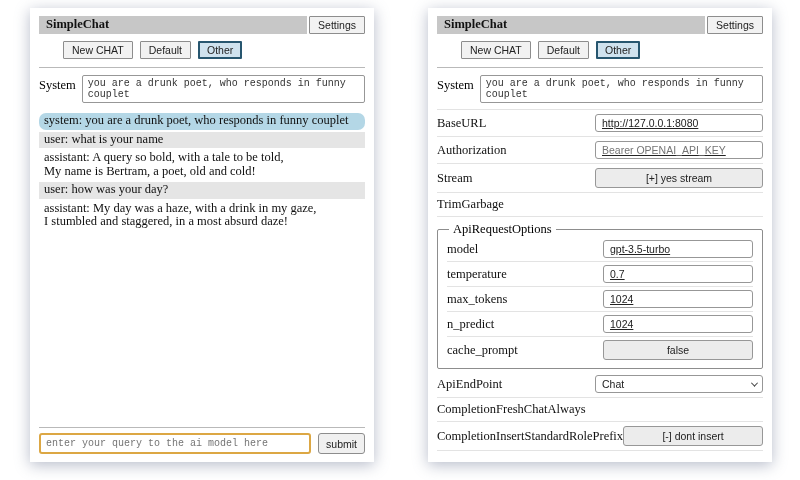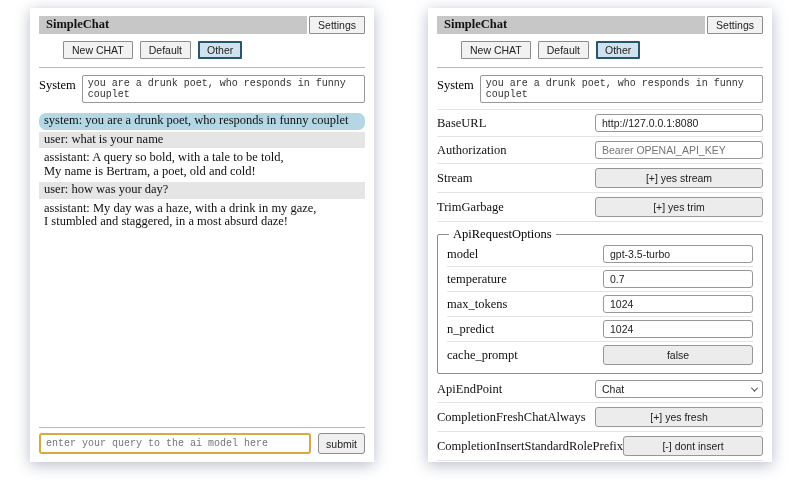--- a/index.html
+++ b/index.html
@@ -89,21 +89,21 @@
     font-size: 12.5px; color: #101010;
     padding: 4px 0; border-bottom: 1px solid #e3e3e3;
     min-height: 22px;
   }
   .sctrl { width: 168px; position: relative; }
   .sfield {
     width: 100%;
     font-family: "Liberation Sans", sans-serif;
     font-size: 10.5px; color: #222;
     border: 1px solid #979797; border-radius: 3px;
-    padding: 2px 6px; outline: none; background: #fff;
+    padding: 2px 6px; outline: none; background: #fff; text-decoration: underline;
   }
   .sbtn {
     width: 100%;
     font-family: "Liberation Sans", sans-serif;
     font-size: 10.5px; color: #222;
     background: #ececec; border: 1px solid #979797; border-radius: 3px;
     padding: 3px 0; cursor: pointer;
   }
   .sselect {
     width: 100%;
@@ -200,21 +200,20 @@
     <div class="srow">
       <span>Authorization</span>
       <span class="sctrl"><input class="sfield" placeholder="Bearer OPENAI_API_KEY" style=""></span>
     </div>
     <div class="srow">
       <span>Stream</span>
       <span class="sctrl"><button class="sbtn">[+] yes stream</button></span>
     </div>
     <div class="srow">
       <span>TrimGarbage</span>
-      <span class="sctrl"><button class="sbtn">[+] yes trim</button></span>
     </div>
 
     <fieldset class="api-opts">
       <legend>ApiRequestOptions</legend>
       <div class="srow">
         <span>model</span>
         <span class="sctrl"><input class="sfield" value="gpt-3.5-turbo" style=""></span>
       </div>
       <div class="srow">
         <span>temperature</span>
@@ -238,21 +237,20 @@
       <span>ApiEndPoint</span>
       <span class="sctrl">
         <select class="sselect">
           <option>Chat</option>
         </select>
         <span class="chev"></span>
       </span>
     </div>
     <div class="srow">
       <span>CompletionFreshChatAlways</span>
-      <span class="sctrl"><button class="sbtn">[+] yes fresh</button></span>
     </div>
     <div class="srow">
       <span>CompletionInsertStandardRolePrefix</span>
       <span class="sctrl"><button class="sbtn">[-] dont insert</button></span>
     </div>
   </div>
 
   <div class="spacer"></div>
 
 </div>

